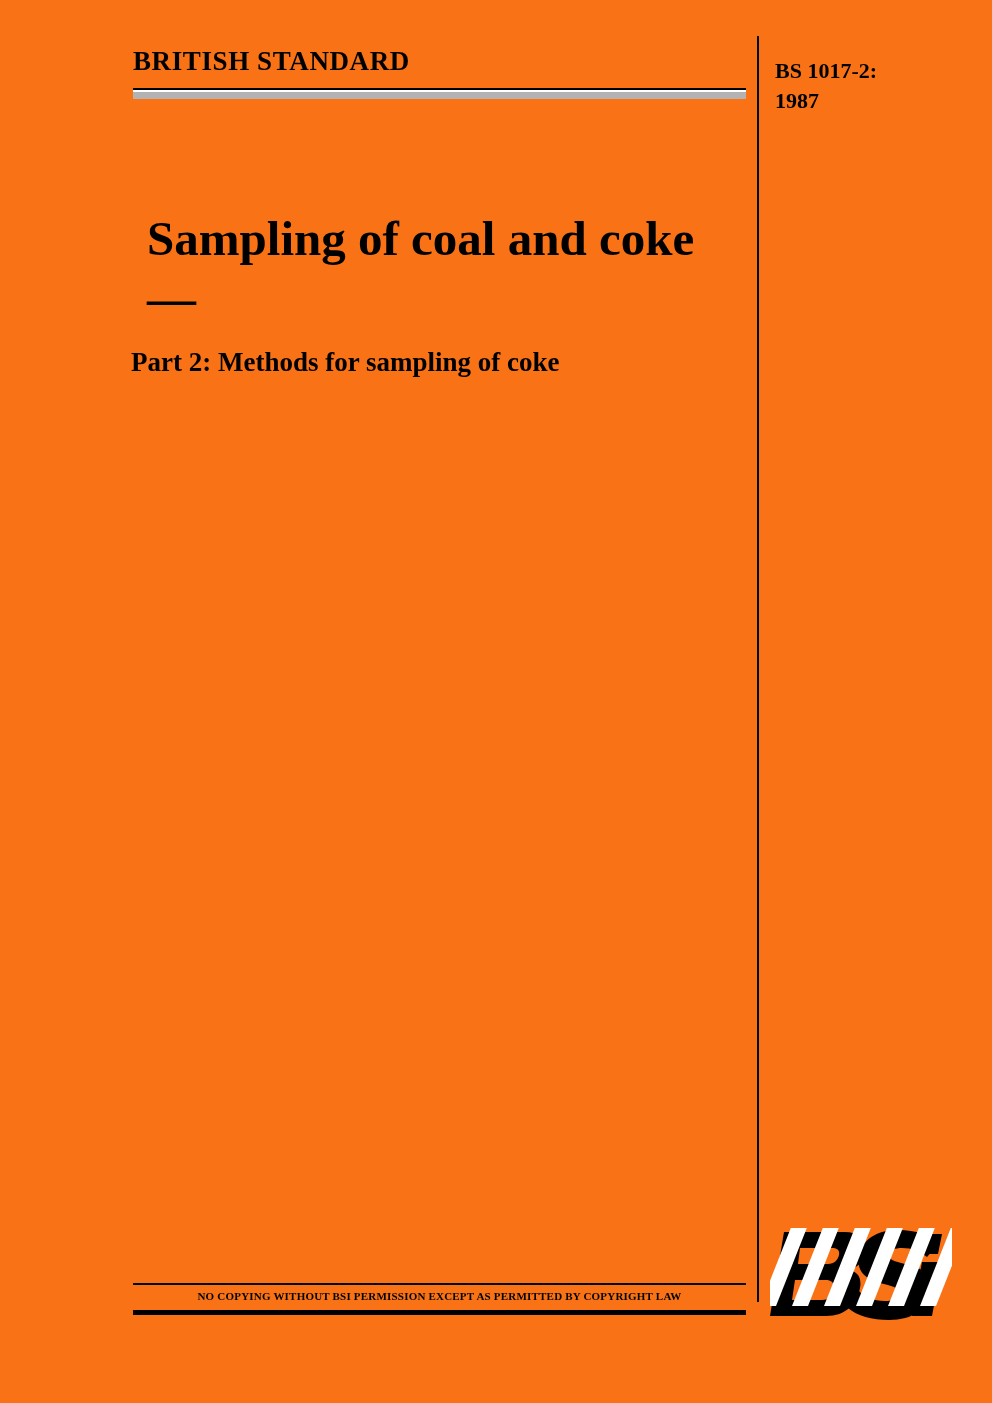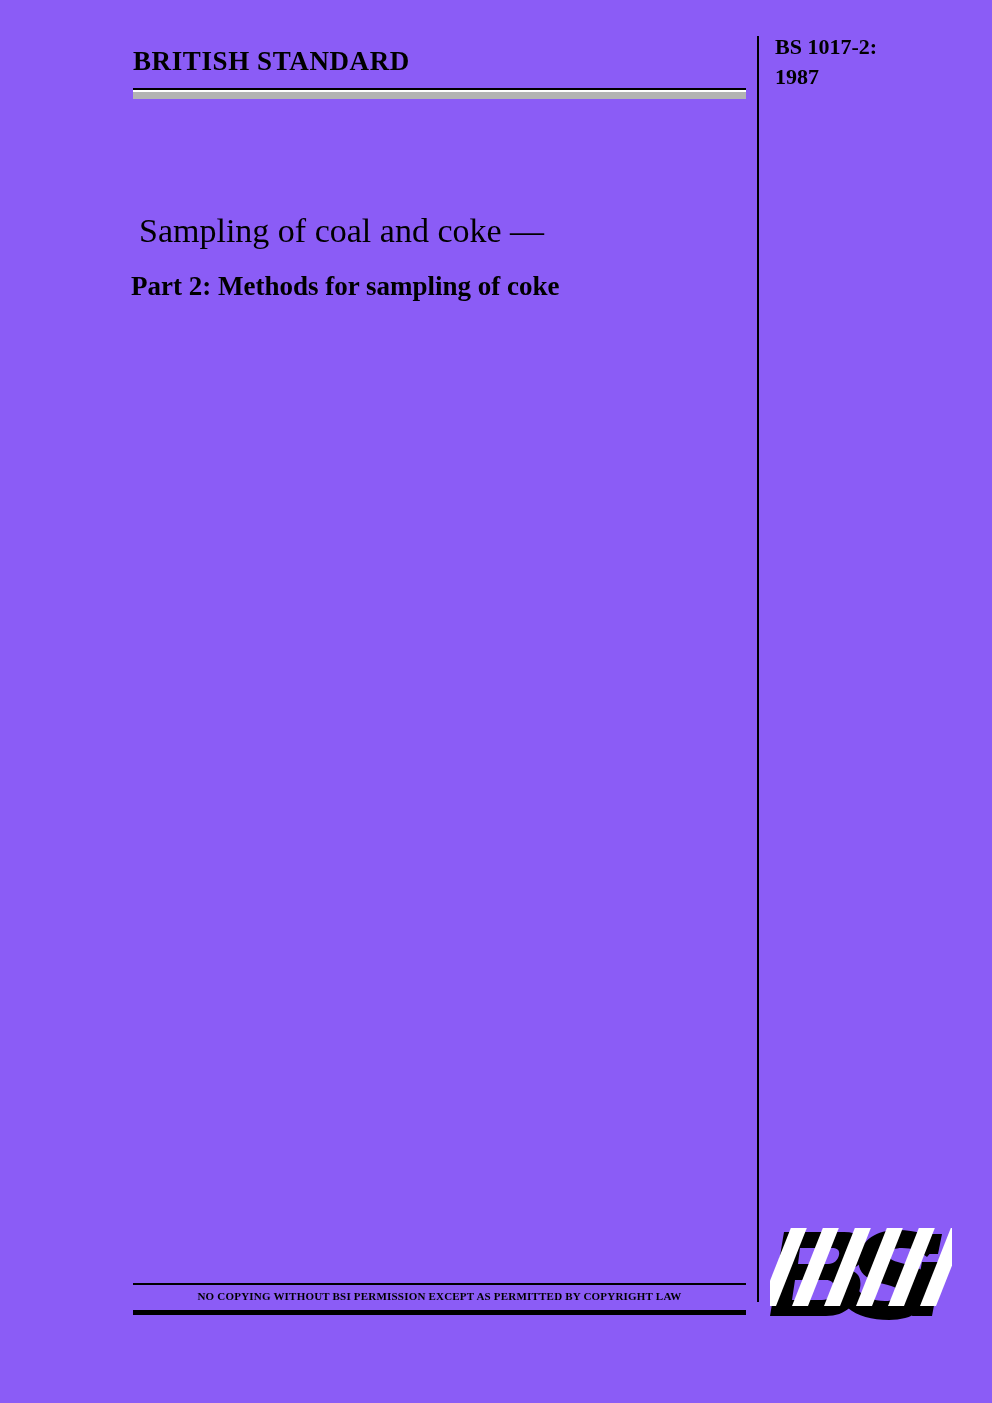--- a/index.html
+++ b/index.html
@@ -8,21 +8,21 @@
     background: #ffffff;
   }
   body {
     font-family: "Liberation Serif", serif;
     color: #000000;
   }
   .page {
     position: relative;
     width: 992px;
     height: 1403px;
-    background: #8b5cf6;
+    background: #f97316;
     overflow: hidden;
   }
 
   
   .header-title {
     position: absolute;
     left: 133px;
     top: 46px;
     font-family: "Liberation Serif", serif;
     font-weight: bold;
@@ -46,21 +46,21 @@
     background: #ffffff;
   }
   .header-rule-thick {
     height: 7px;
     background: #b3b3b3;
   }
 
   .doc-number {
     position: absolute;
     left: 775px;
-    top: 32px;
+    top: 56px;
     font-family: "Liberation Serif", serif;
     font-weight: bold;
     font-size: 22px;
     line-height: 30px;
     color: #000;
     white-space: nowrap;
   }
 
   
   .v-divider {
@@ -74,25 +74,25 @@
 
   
   .title-block {
     position: absolute;
     left: 131px;
     top: 193px;
     width: 610px;
   }
   .main-title {
     font-family: "Liberation Serif", serif;
-    font-weight: normal;
-    font-size: 34px;
+    font-weight: bold;
+    font-size: 49px;
     line-height: 60px;
     letter-spacing: 0px;
-    margin: 8px;
+    margin: 16px;
   }
   .subtitle {
     font-family: "Liberation Serif", serif;
     font-weight: bold;
     font-size: 27px;
     line-height: 34px;
   }
 
   
   .footer-rule-top {

